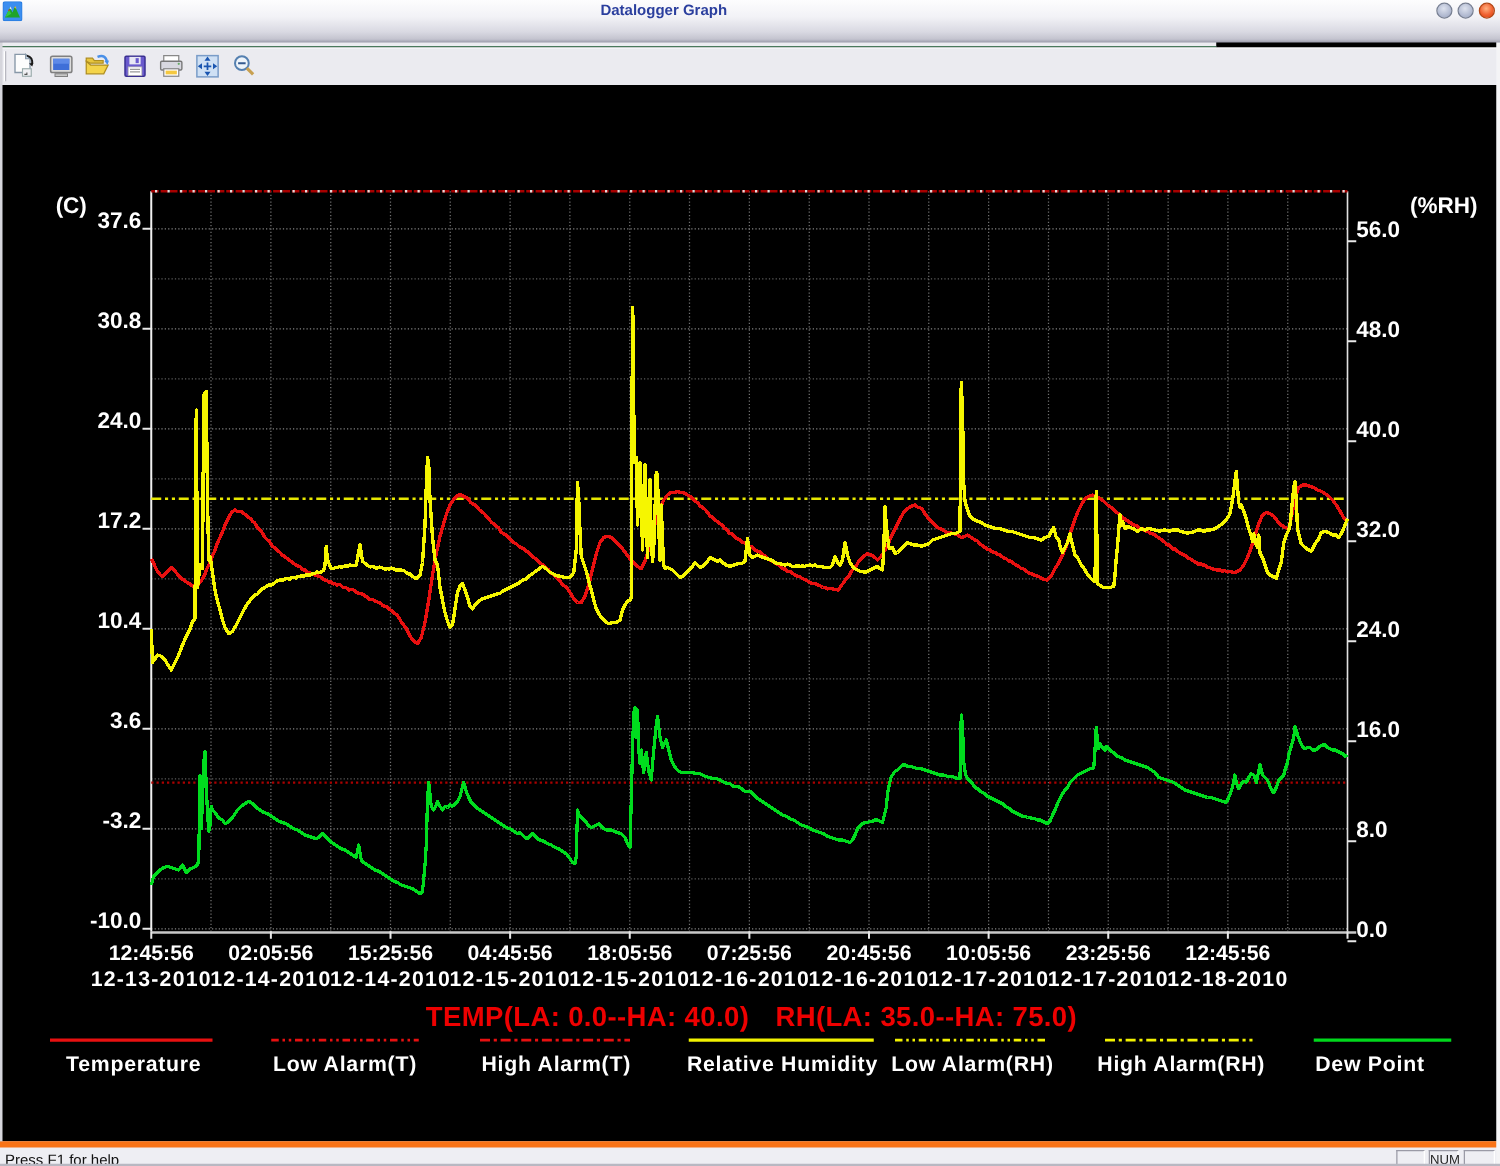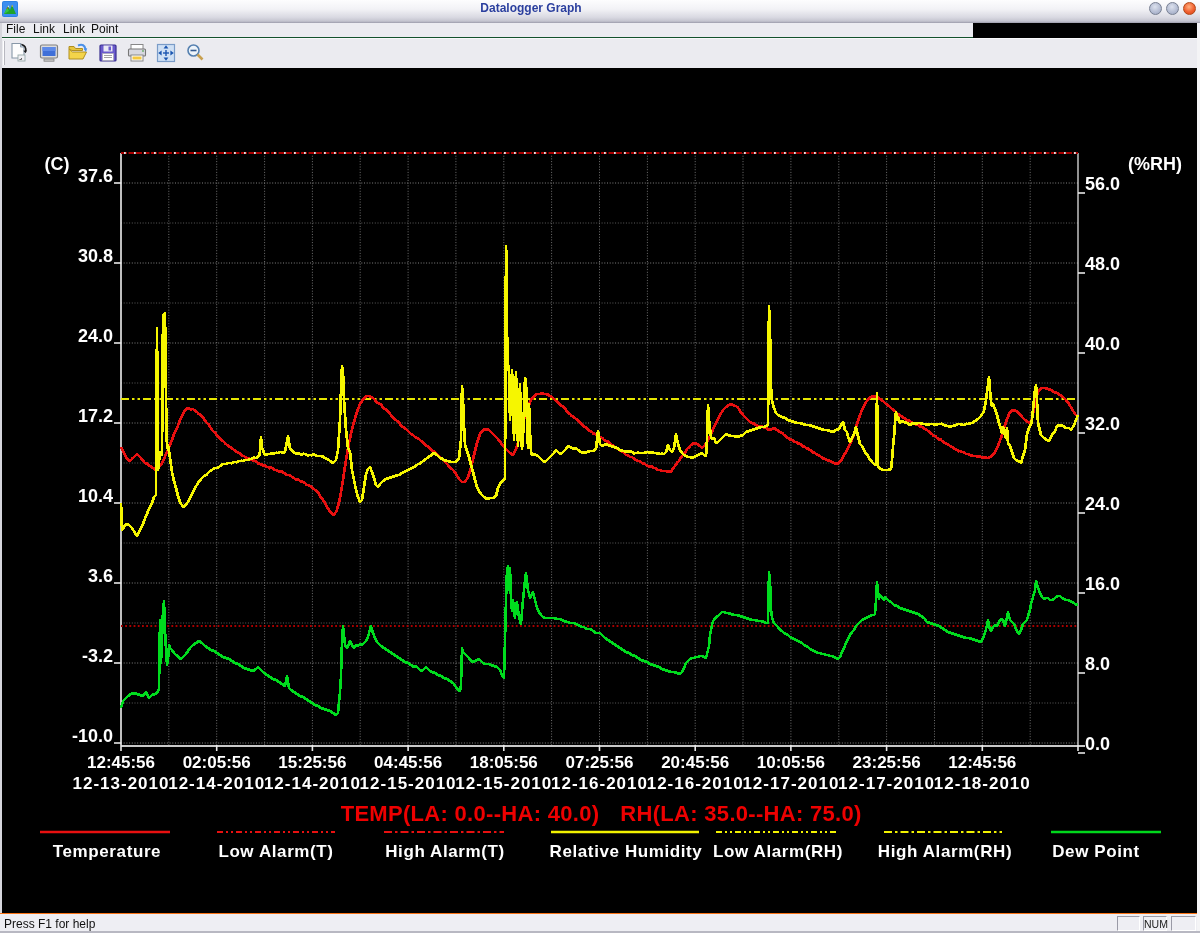--- a/index.html
+++ b/index.html
@@ -1,31 +1,31 @@
 <!DOCTYPE html>
 <html><head><meta charset="utf-8"><title>Datalogger Graph</title>
 <style>
 *{margin:0;padding:0;box-sizing:border-box}
 html,body{width:1200px;height:933px;overflow:hidden;background:#000;font-family:"Liberation Sans",sans-serif}
-.titlebar{position:absolute;left:0;top:0;width:1200px;height:23px;background:linear-gradient(#fdfdfe 0%,#f2f2f6 40%,#d9d9e2 75%,#c4c4cf 92%,#9b9bab 100%);z-index:5}
+.titlebar{position:absolute;left:0;top:0;width:1200px;height:34px;background:linear-gradient(#fdfdfe 0%,#f2f2f6 40%,#d9d9e2 75%,#c4c4cf 92%,#9b9bab 100%);z-index:5}
 .appicon{position:absolute;left:2px;top:1px}
 .title{position:absolute;left:0;right:0;top:1px;text-align:center;font:bold 12px "Liberation Sans",sans-serif;color:#2b3f9e;transform:translateX(-69px)}
 .wbtn{position:absolute;top:2px;width:14px;height:14px}
 .wb{width:13px;height:13px;border-radius:50%;border:1.5px solid #777f92}
 .wb-b{background:radial-gradient(circle at 45% 35%,#dde2ee 0%,#b6bed4 55%,#98a2bd 100%)}
 .wb-r{background:radial-gradient(circle at 45% 35%,#ffb080 0%,#f06030 55%,#d84010 100%);border-color:#b04818}
 .menubar{position:absolute;left:0;top:18px;width:973px;height:20px;background:#ececf1;border-bottom:1px solid #14532d}
 .menubar span{position:absolute;top:4px;font:12px "Liberation Sans",sans-serif;color:#111}
 .toolbar{position:absolute;left:0;top:38px;width:1200px;height:30px;background:#ebebf0;border-top:1px solid #f8f8fa}
 .tsep{position:absolute;left:3px;top:2px;width:2px;height:24px;border-left:1px solid #fff;border-right:1px solid #b8b8c0}
 .ticon{position:absolute;top:3px}
 .client{position:absolute;left:2px;top:68px;width:1195px;height:845px;background:#000}
 .borderR{position:absolute;right:0;top:0;width:3px;height:933px;background:#f4f4f6}
 .borderL{position:absolute;left:0;top:18px;width:2px;height:895px;background:#d6d6dc}
-.statusbar{position:absolute;left:0;top:913px;width:1200px;height:20px;background:#eeeef3;border-top:1px solid #f97316}
+.statusbar{position:absolute;left:0;top:913px;width:1200px;height:20px;background:#eeeef3;border-top:5px solid #f97316}
 .sbtext{position:absolute;left:4px;top:3px;font:12px "Liberation Sans",sans-serif;color:#111}
 .sbbox{position:absolute;top:2px;height:15px;border:1px solid;border-color:#9a9aa6 #fff #fff #9a9aa6;font:10.5px "Liberation Sans",sans-serif;color:#222;text-align:left;line-height:14px}
 .bottomedge{position:absolute;left:0;top:931px;width:1200px;height:2px;background:#b8b8c2}
 </style></head>
 <body>
 <div class="client"></div>
 <svg width="1200" height="845" viewBox="0 0 1200 845" xmlns="http://www.w3.org/2000/svg" style="position:absolute;left:0;top:68px">
 <style>
 .gv{stroke:#707070;stroke-width:1;stroke-dasharray:1 1.7}
 .gh{stroke:#5c5c5c;stroke-width:1;stroke-dasharray:1 1.7}

